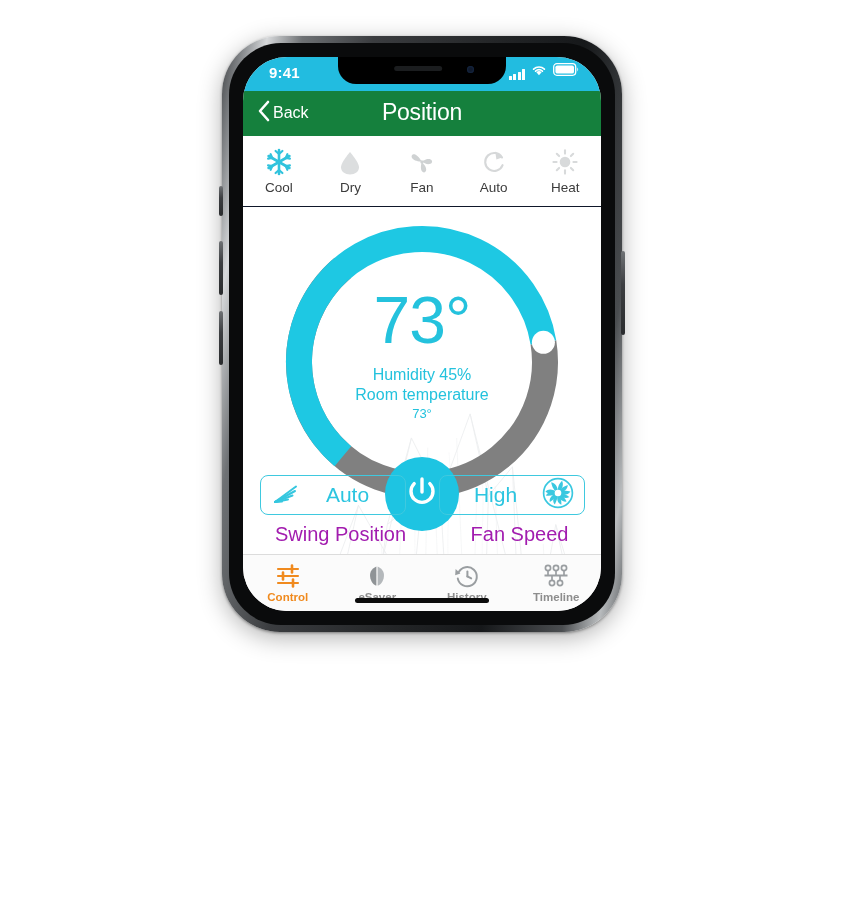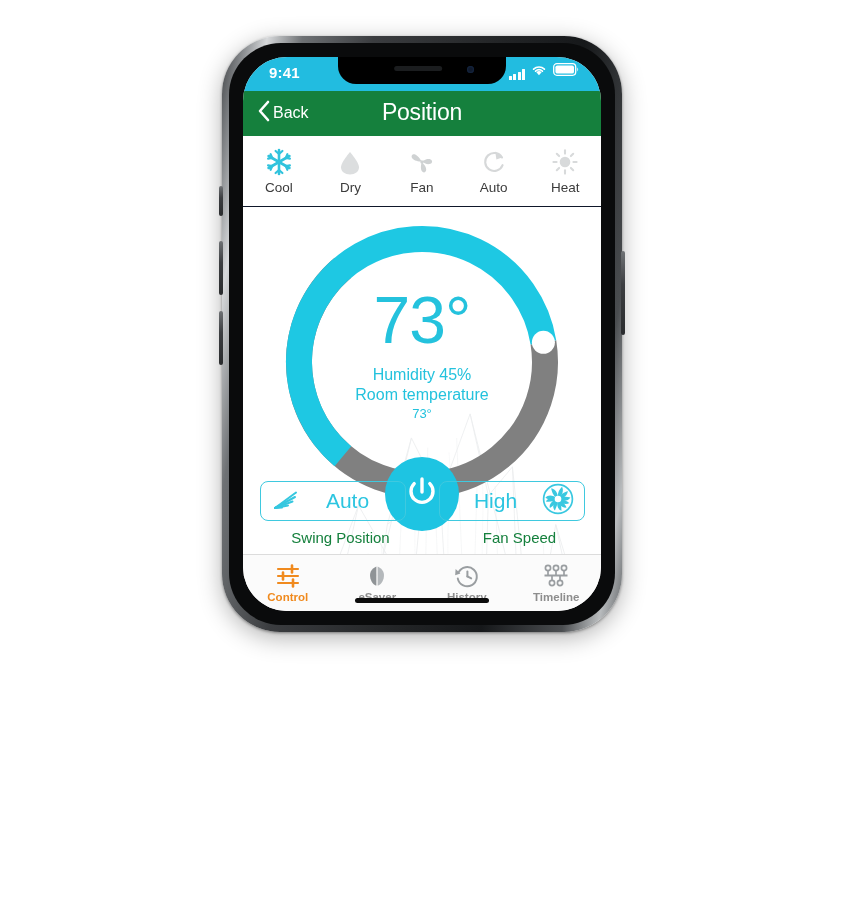--- a/index.html
+++ b/index.html
@@ -271,22 +271,22 @@
   .ctrl-pill.reverse { flex-direction: row-reverse; }
   .ctrl-value {
     font-size: 21px;
     color: #2CC5E0;
     font-weight: 400;
     flex: 1;
     text-align: center;
   }
   .ctrl-caption {
     margin-top: 8px;
-    font-size: 15px;
-    color: #15803d;
+    font-size: 20px;
+    color: #a21caf;
     margin-left: 16px;
   }
 
   
   #tab-bar {
     position: relative;
     height: 56px;
     background: #fbfbfb;
     border-top: 1px solid #dcdcdc;
     display: flex;

